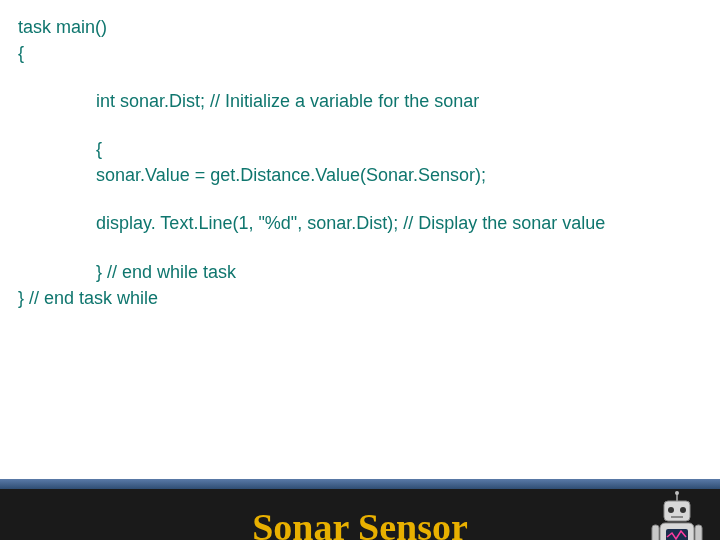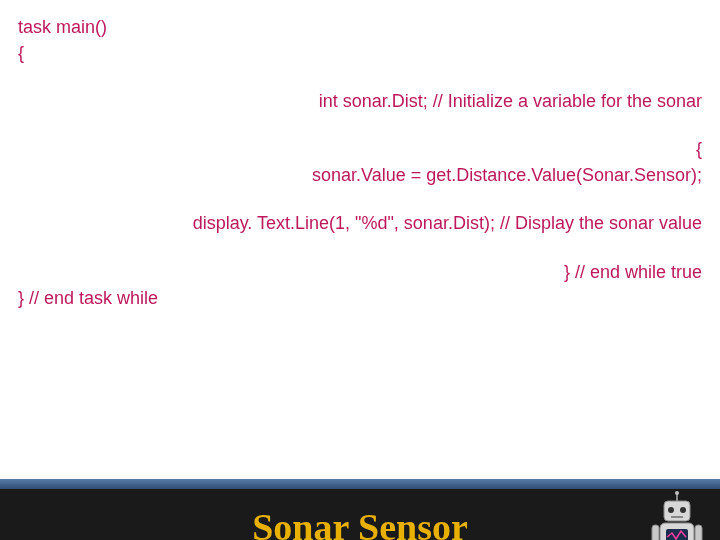--- a/index.html
+++ b/index.html
@@ -7,24 +7,24 @@
     width: 720px;
     height: 540px;
     background: #fff;
     font-family: Arial, Helvetica, sans-serif;
     position: relative;
     overflow: hidden;
   }
   .content {
     padding: 14px 18px 0 18px;
     font-size: 18px;
-    color: #be185d;
+    color: #0f766e;
     line-height: 1.45;
   }
-  .indent1 { padding-left: 78px; text-align: right; }
+  .indent1 { padding-left: 78px; }
   .spacer { height: 22px; }
   .footer {
     position: absolute;
     bottom: 0;
     left: 0;
     width: 720px;
     height: 61px;
   }
   .blue-line {
     width: 720px;
@@ -59,21 +59,21 @@
   <div>task main()</div>
   <div>{</div>
   <div class="spacer"></div>
   <div class="indent1">int sonar.Dist; // Initialize a variable for the sonar</div>
   <div class="spacer"></div>
   <div class="indent1">{</div>
   <div class="indent1">sonar.Value = get.Distance.Value(Sonar.Sensor);</div>
   <div class="spacer"></div>
   <div class="indent1">display. Text.Line(1, "%d", sonar.Dist); // Display the sonar value</div>
   <div class="spacer"></div>
-  <div class="indent1">} // end while true</div>
+  <div class="indent1">} // end while task</div>
   <div>} // end task while</div>
 </div>
 
 <div class="footer">
   <div class="blue-line"></div>
   <div class="black-bar">
     <div class="title">Sonar Sensor</div>
     <svg class="robot" width="58" height="72" viewBox="0 0 58 72">
       <line x1="29" y1="2" x2="29" y2="10" stroke="#888" stroke-width="2"></line>
       <circle cx="29" cy="2" r="2" fill="#c0c0c0"></circle>

